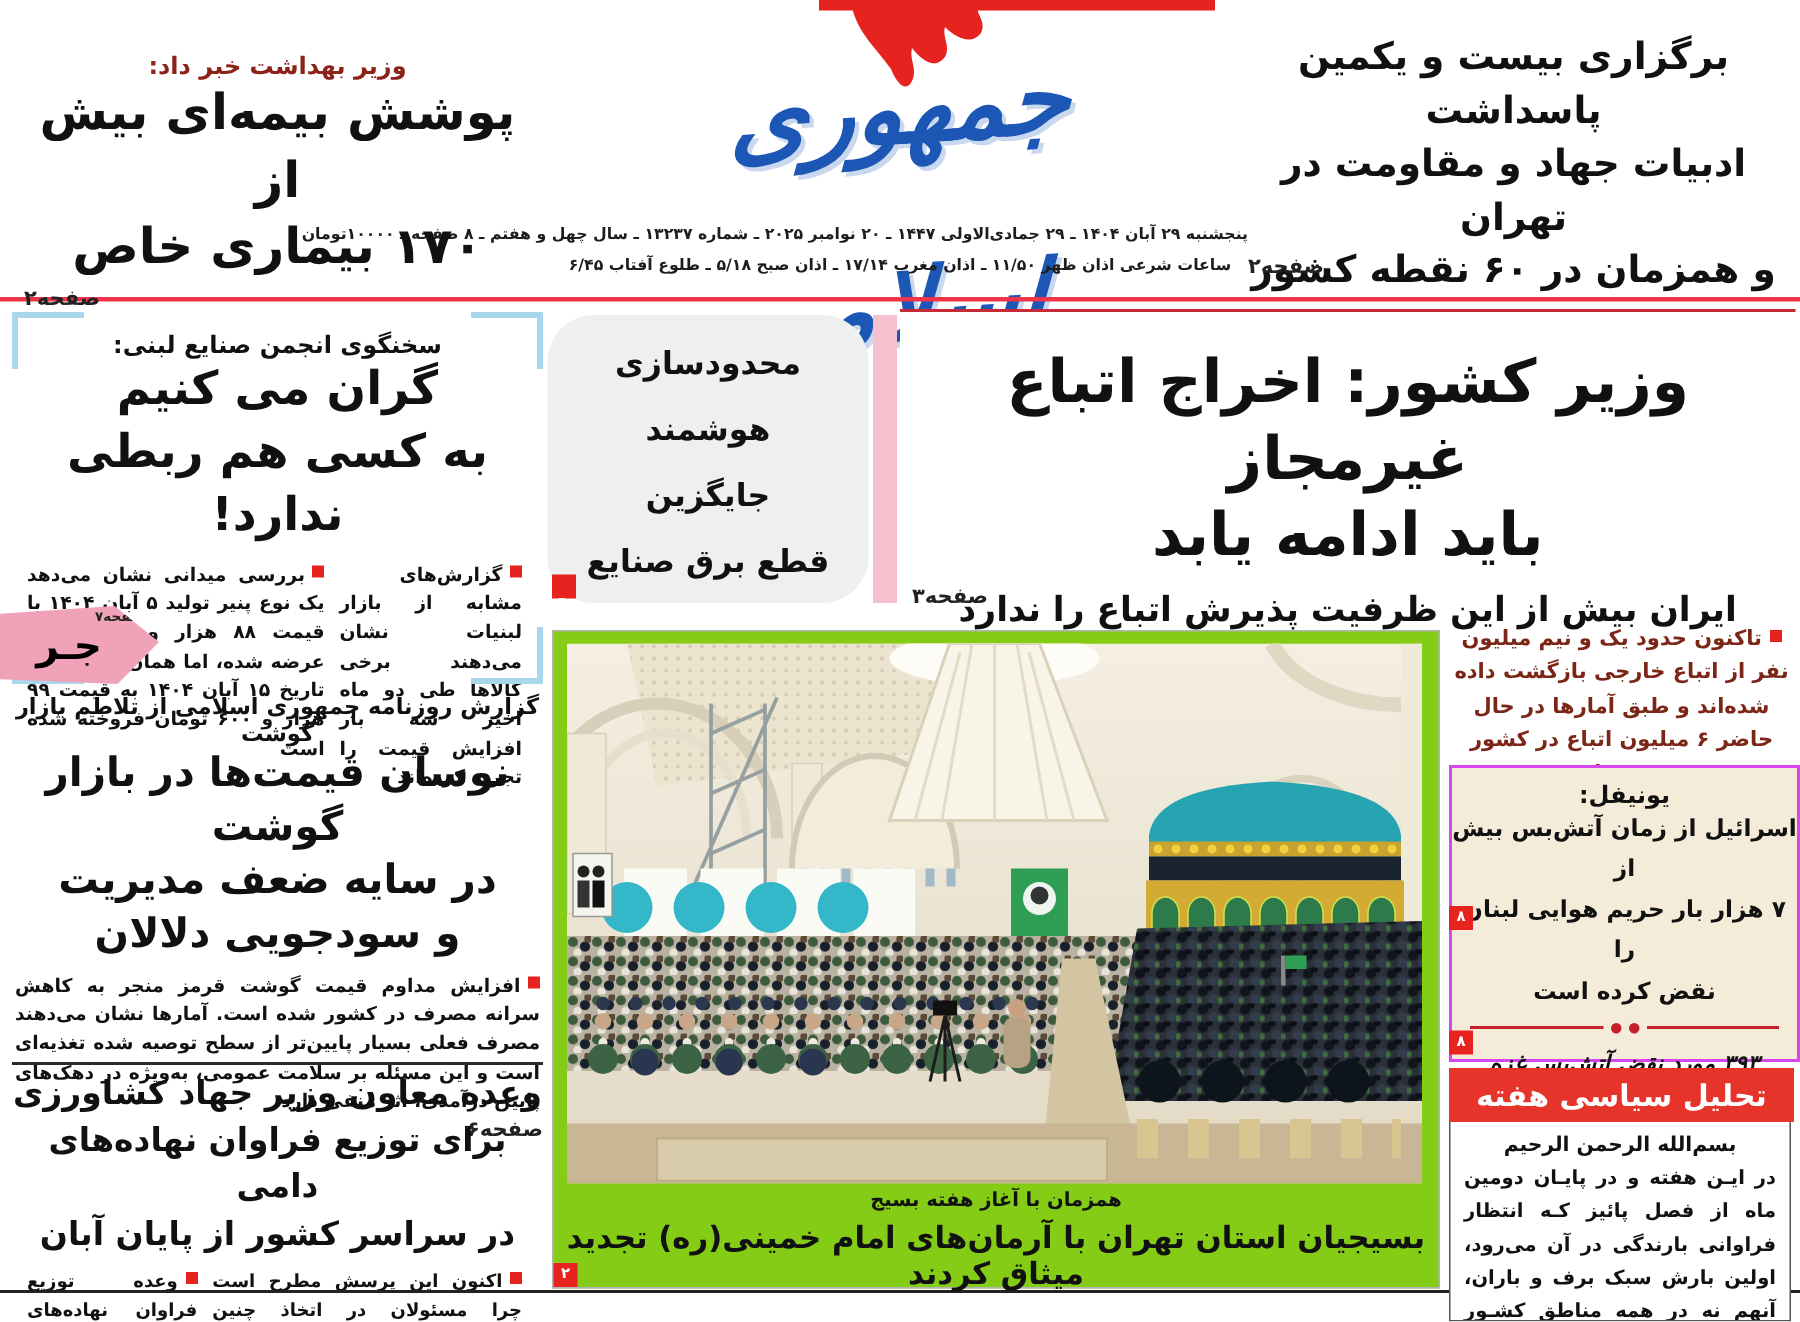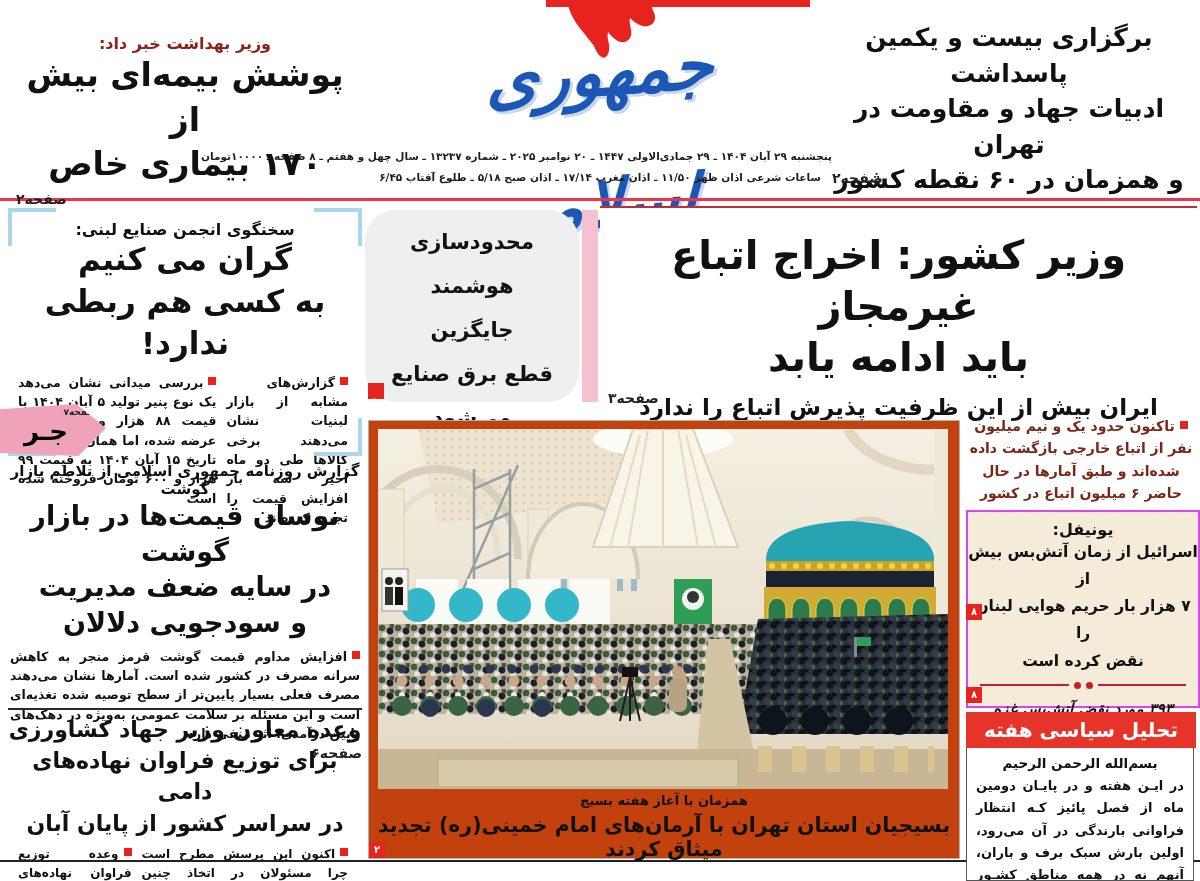--- a/index.html
+++ b/index.html
@@ -51,21 +51,21 @@
   .stamp-page{position:absolute;right:10px;top:3px;font-size:9px;font-weight:bold;color:#222;}
   
   .meat{left:8px;top:462px;width:354px;}
   .meat-h{font-size:27px;font-weight:900;line-height:1.32;}
   .meat-b{font-size:12.5px;font-weight:bold;line-height:1.55;text-align:justify;margin:6px 2px 0 2px;}
   .div1{left:8px;top:708px;width:354px;height:2px;background:#2a2a2a;}
   .agri{left:8px;top:714px;width:354px;}
   .agri-h{font-size:22px;font-weight:bold;line-height:1.42;}
   .bottom-rule{left:0;top:860px;width:1200px;height:2px;background:#222;}
   
-  .photo-block{left:368px;top:420px;width:590px;height:437px;background:#c2410c;border:1px solid #b3b3b3;}
+  .photo-block{left:368px;top:420px;width:590px;height:437px;background:#84cc16;border:1px solid #b3b3b3;}
   .photo-svg{position:absolute;left:9px;top:8px;width:570px;height:360px;}
   .cap1{position:absolute;left:0;right:0;top:372px;font-size:13px;font-weight:bold;text-align:center;}
   .cap2{position:absolute;left:0;right:0;top:392px;font-size:20.5px;font-weight:900;text-align:center;}
   
   .refnote{left:966px;top:415px;width:230px;font-size:14px;font-weight:bold;line-height:1.6;
            color:#7c2617;text-align:center;}
   .unifil{left:966px;top:510px;width:230px;height:194px;background:#f5ebd9;border:2px solid #d946ef;}
   .uni-k{font-size:16px;font-weight:bold;margin-top:8px;}
   .uni-h{font-size:15.5px;font-weight:900;line-height:1.75;}
   .uni-div{display:flex;align-items:center;justify-content:center;gap:5px;margin:7px 12px;}
@@ -116,21 +116,20 @@
     <div class="lead-h">باید ادامه یابد</div>
     <div class="lead-sub">ایران بیش از این ظرفیت پذیرش اتباع را ندارد</div>
     <div class="pagetag abs" style="left:8px;bottom:2px">صفحه۳</div>
   </div>
   <div class="abs pink-strip"></div>
 
   <div class="abs power">
     <div style="margin-top:10px">محدودسازی هوشمند</div>
     <div>جایگزین</div>
     <div>قطع برق صنایع</div>
-    <div>می‌شود</div>
     <div class="badge" style="left:3px;bottom:3px">۱</div>
   </div>
 
   <div class="abs dairy ctr">
     <div class="brk tl"></div>
     <div class="brk tr"></div>
     <div class="brk bl"></div>
     <div class="brk br"></div>
     <div class="bold dairy-k">سخنگوی انجمن صنایع لبنی:</div>
     <div class="dairy-h">گران می کنیم</div>

